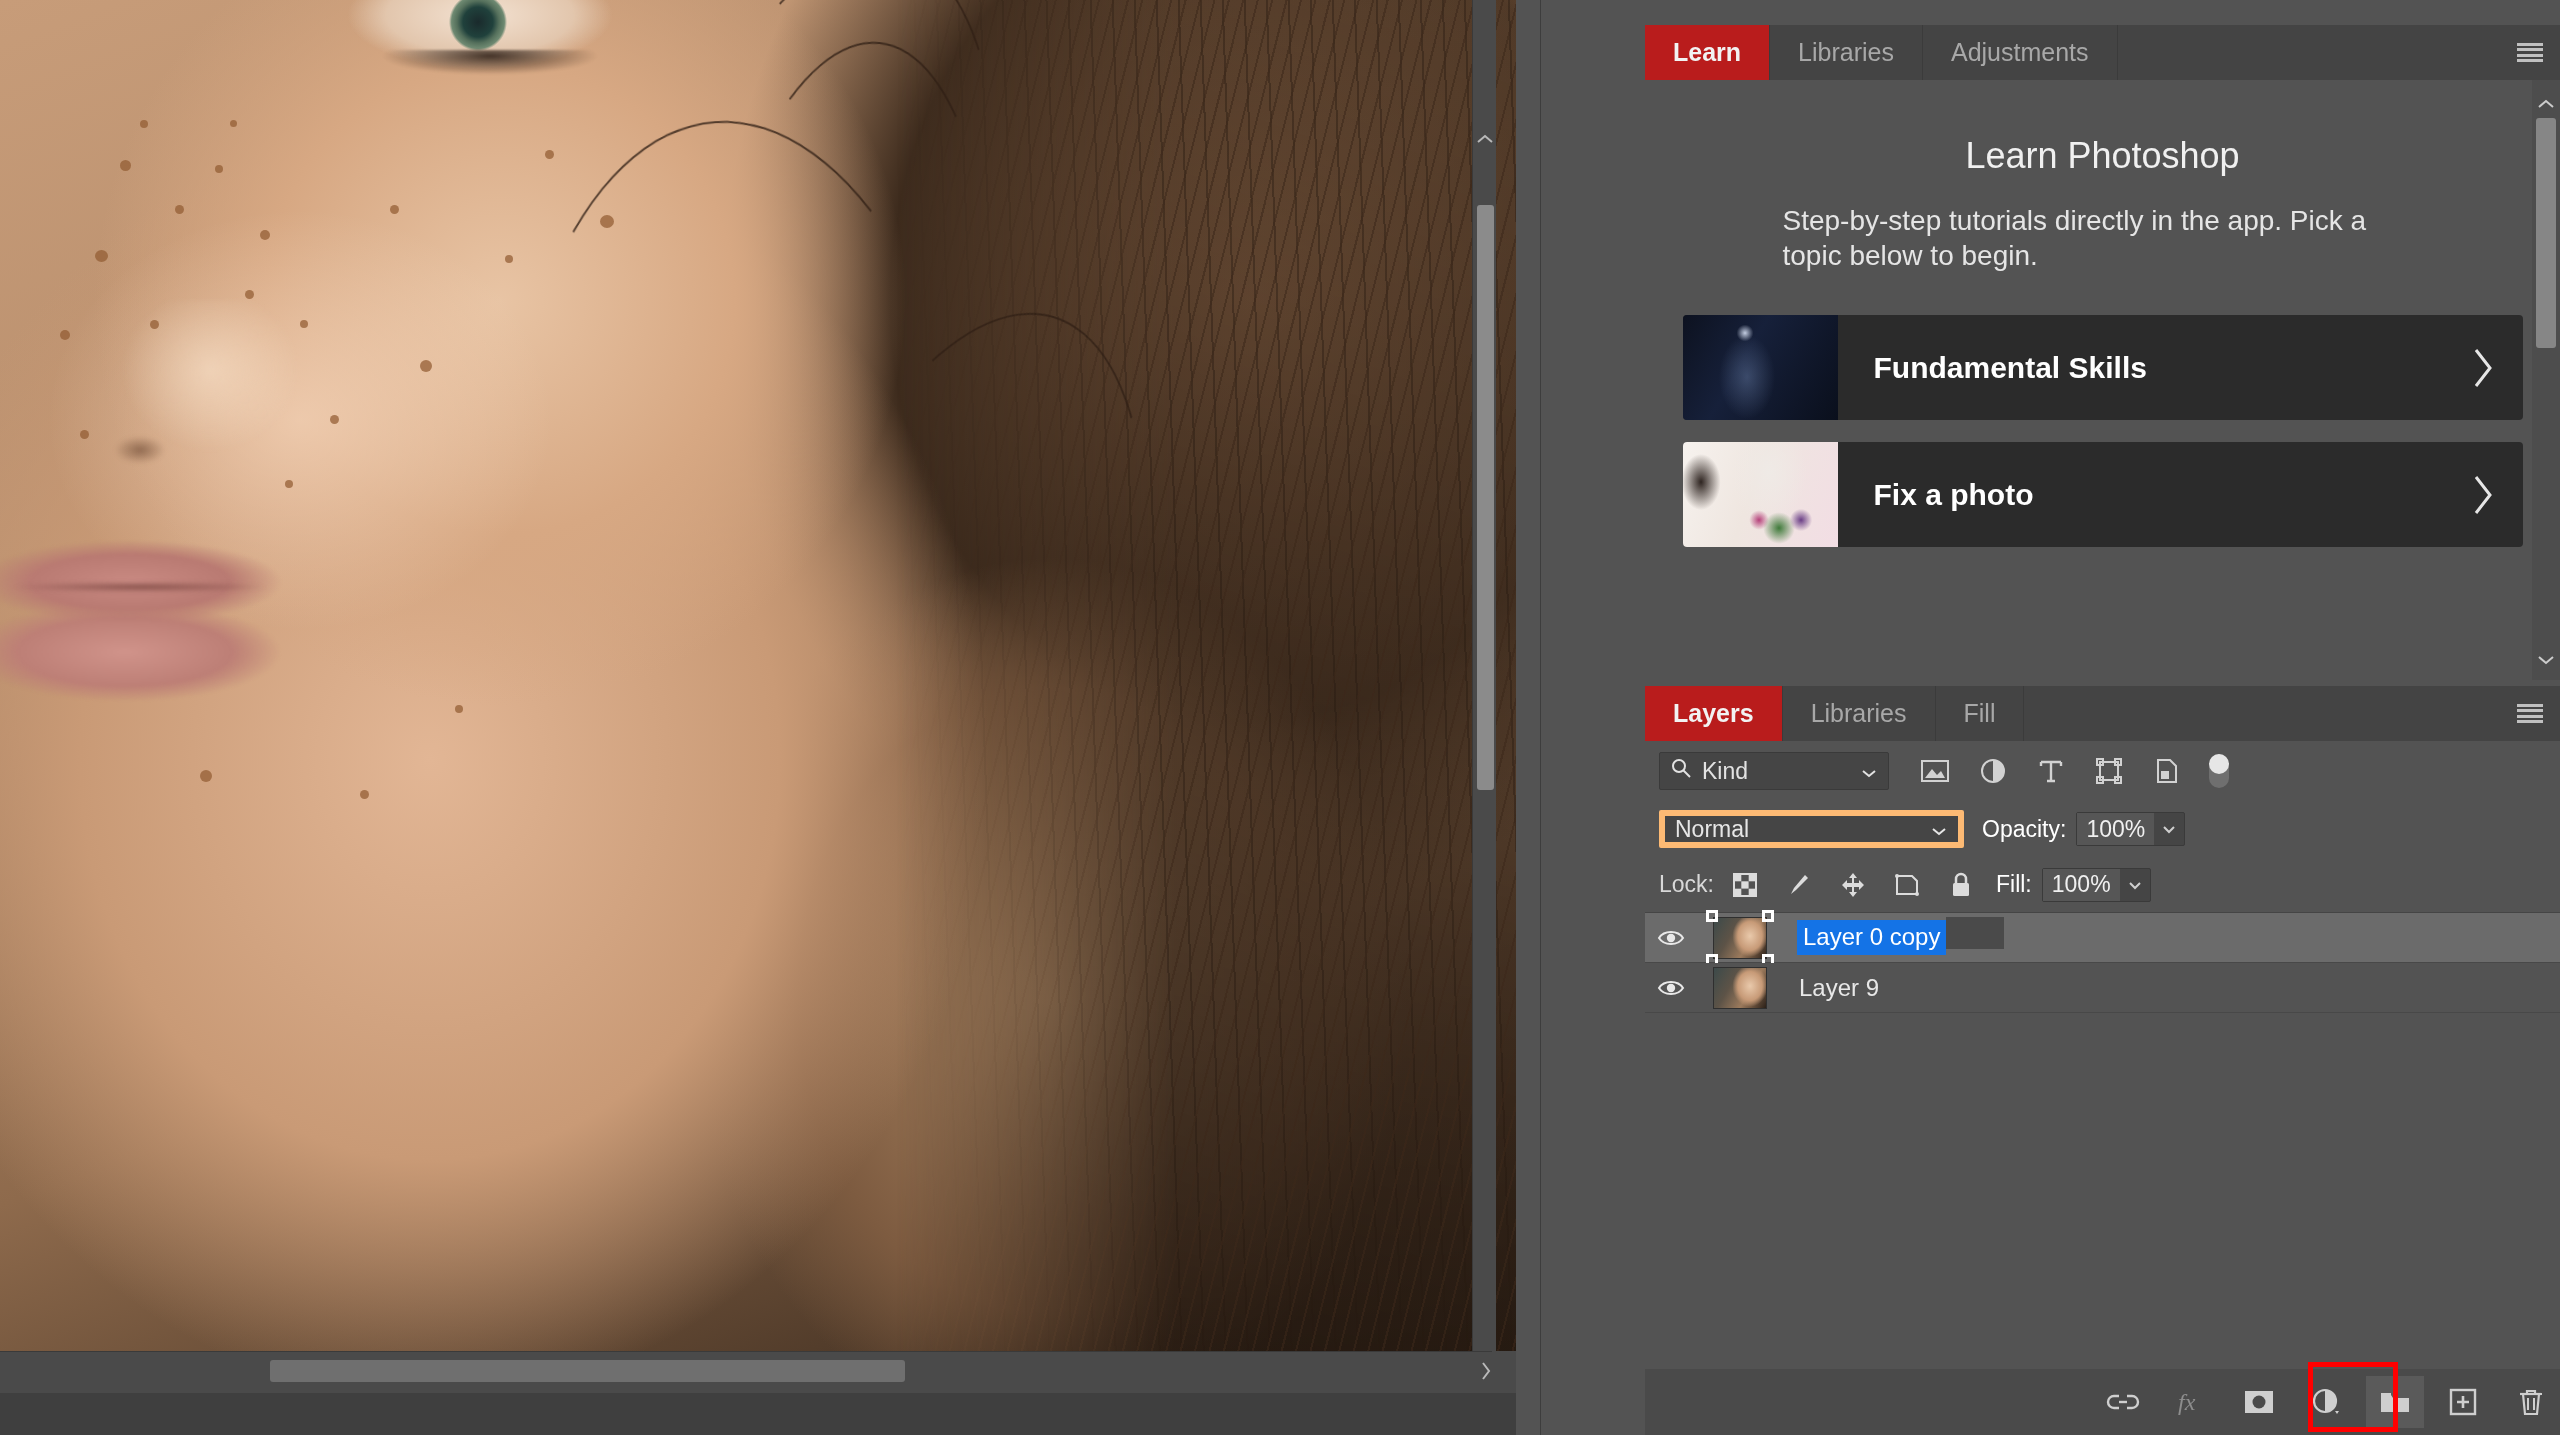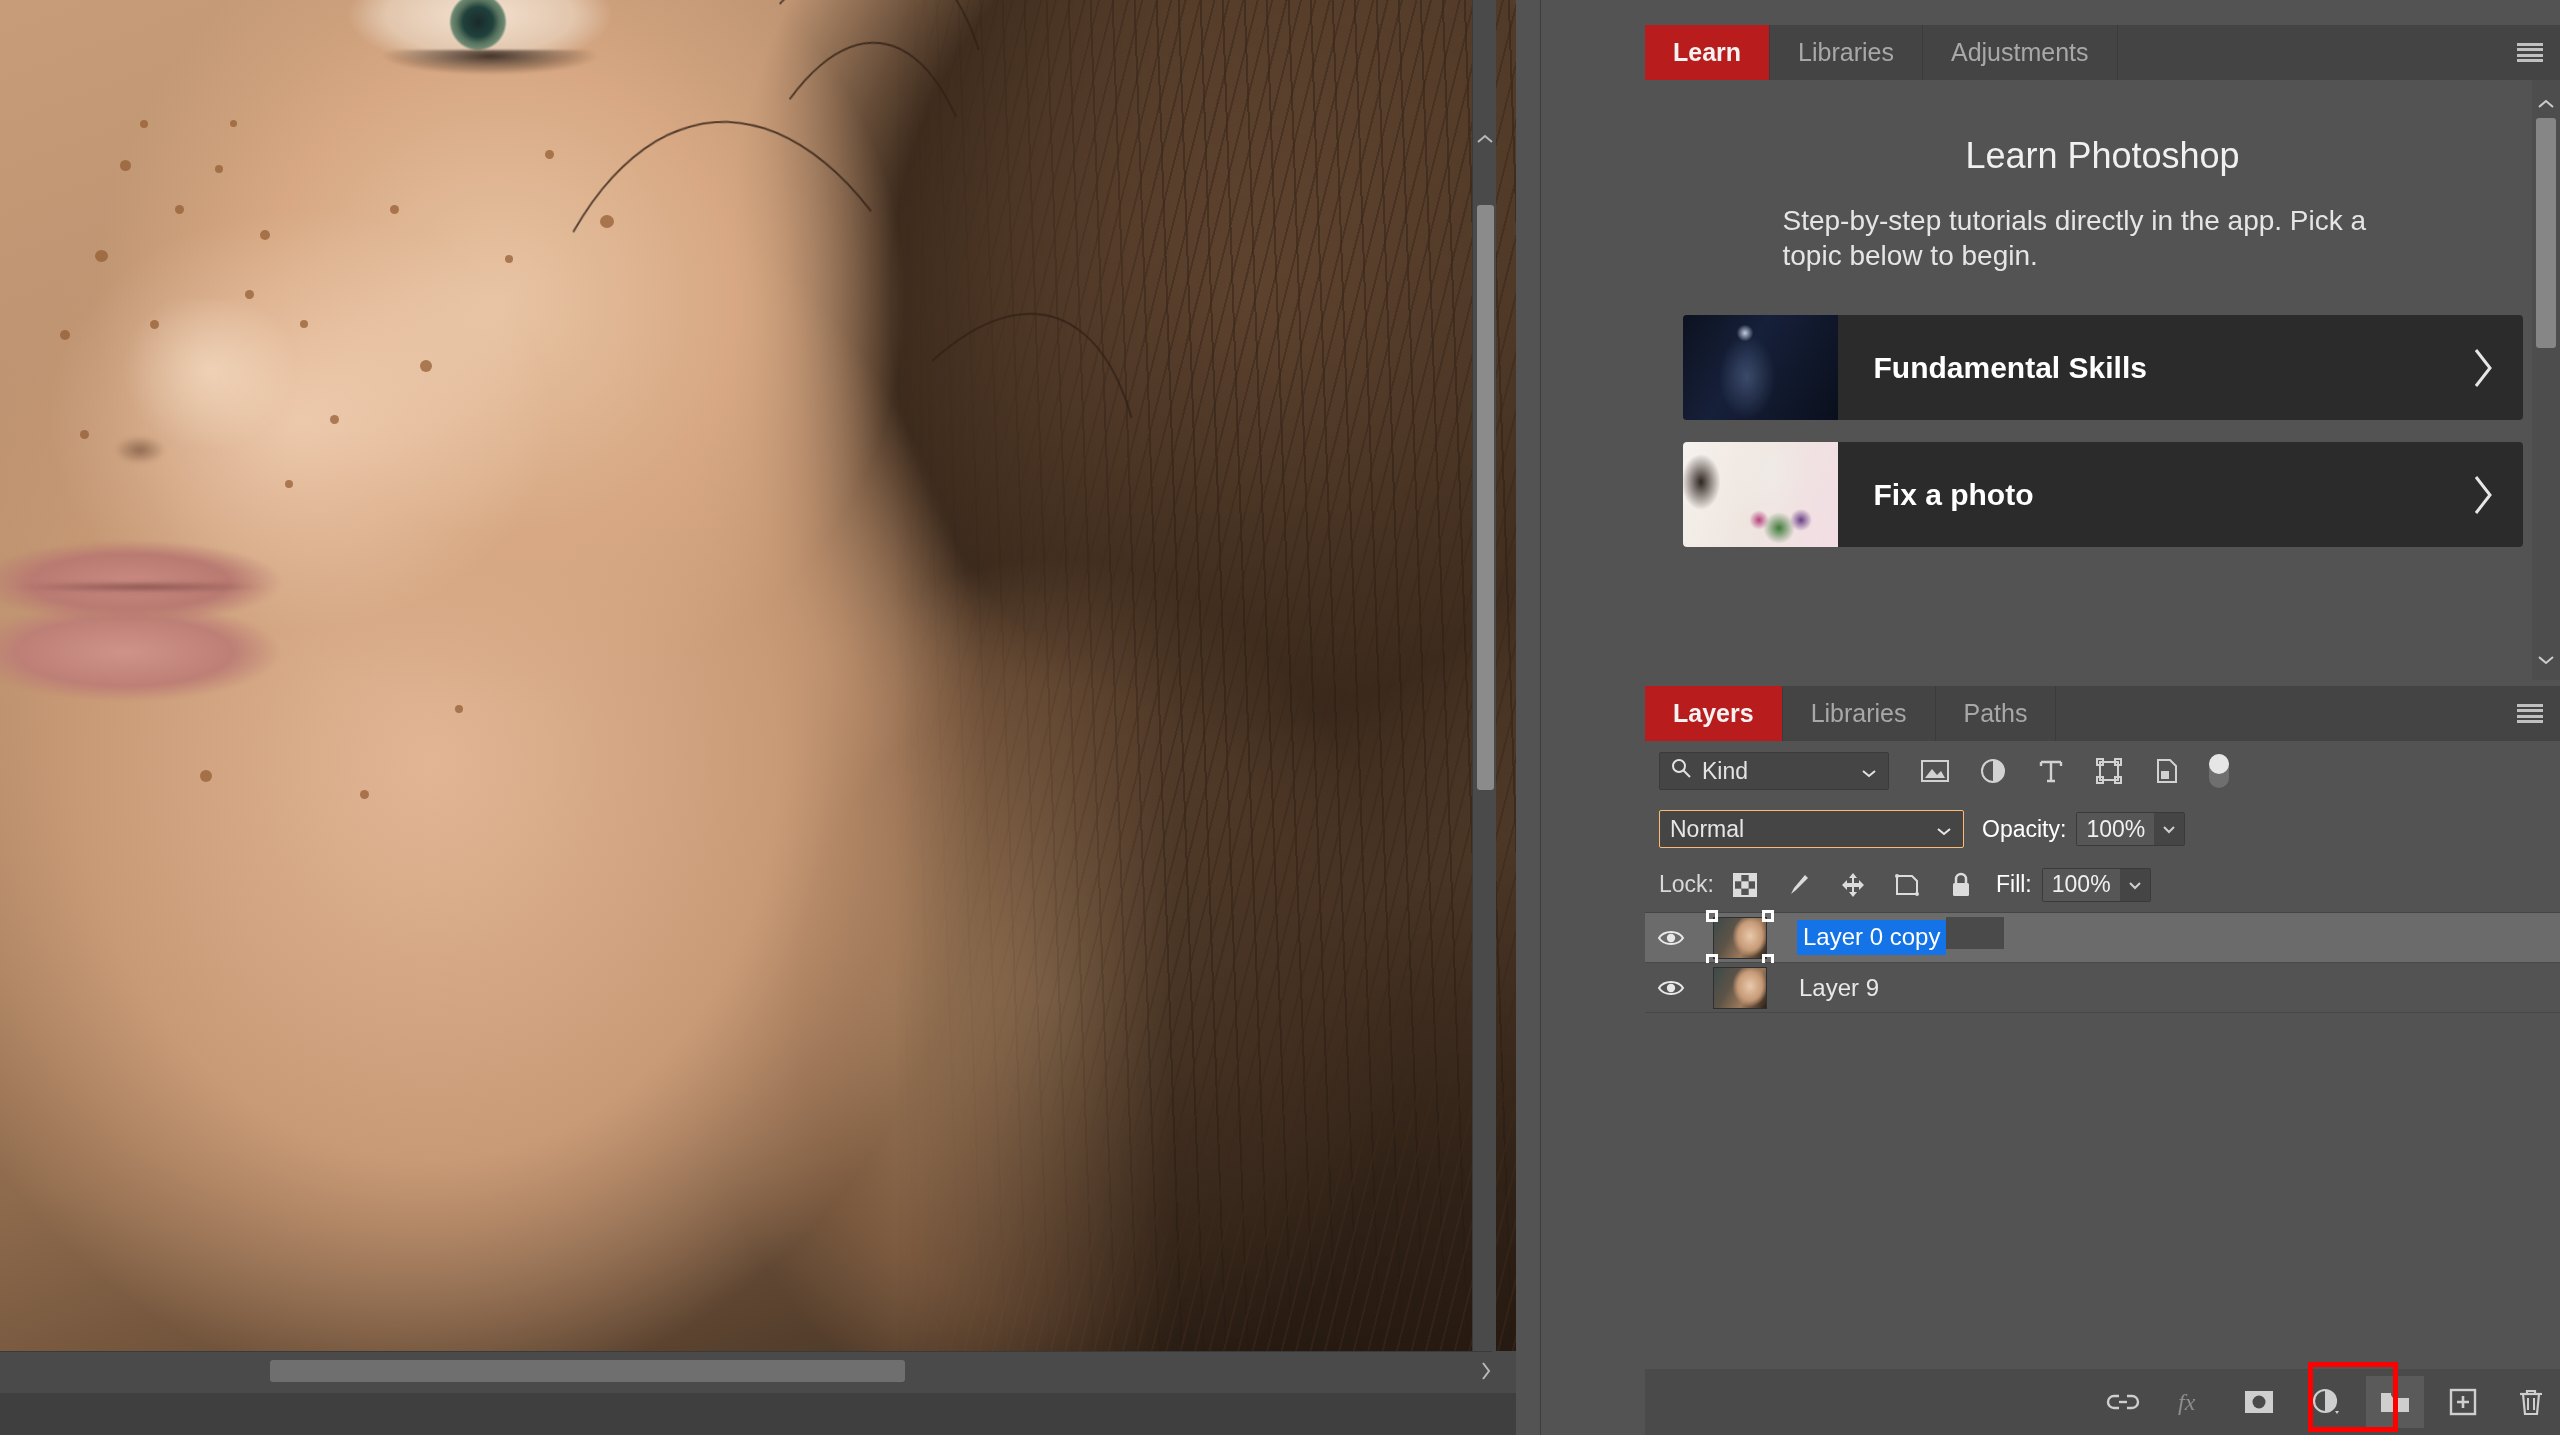--- a/index.html
+++ b/index.html
@@ -232,21 +232,21 @@
   }
   .toggle-pill::before {
     content: ""; position: absolute; left: 0; top: 0; width: 20px; height: 20px;
     border-radius: 50%; background: #e6e6e6;
   }
   #blend-row {
     height: 56px; display: flex; align-items: center; padding: 0 14px;
     background: #535353;
   }
   .blend-select {
-    width: 305px; height: 38px; background: #454545; border: 1px solid #fdba74;
+    width: 305px; height: 38px; background: #454545; border: 6px solid #fdba74;
     border-radius: 2px; display: flex; align-items: center; padding: 0 10px;
     color: #e6e6e6; font-size: 23px; cursor: pointer;
   }
   .blend-select .bs-label { flex: 1; }
   .field-label { color: #ffffff; font-size: 23px; margin-left: 18px; }
   .num-field {
     margin-left: 10px; height: 34px; display: flex; align-items: stretch;
     border: 1px solid #3a3a3a; background: #454545; border-radius: 2px;
   }
   .num-field .nf-val {
@@ -443,21 +443,21 @@
               </svg>
           </div>
         </div>
       </div>
     </div>
 
     <div id="layers-panel">
       <div class="tabbar">
         <div class="tab active">Layers</div>
         <div class="tab">Libraries</div>
-        <div class="tab">Paths</div>
+        <div class="tab">Fill</div>
         <div class="tabbar-spacer"></div>
         <div class="hamburger">
           <div class="bars">
             <span></span>
               <span></span>
               <span></span>
               <span></span>
           </div>
         </div>
       </div>

